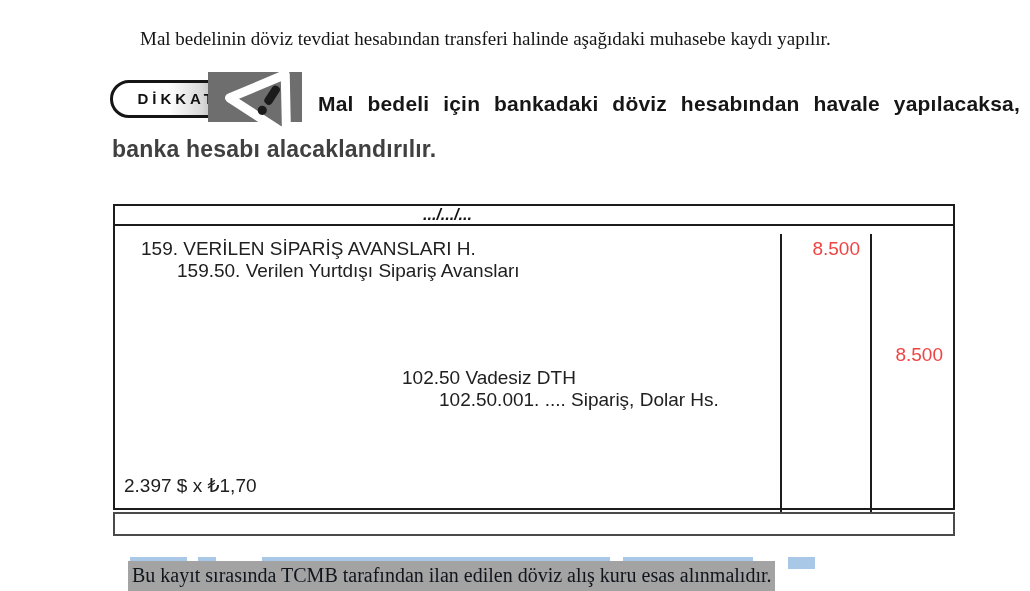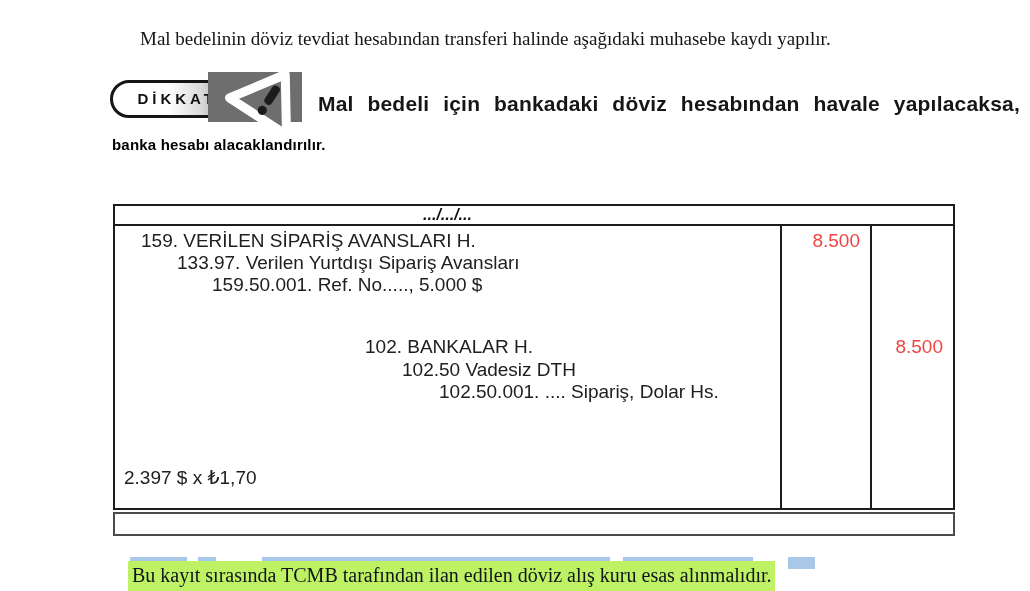--- a/index.html
+++ b/index.html
@@ -44,58 +44,58 @@
 
   
   .note1{
     left:318px;top:84px;width:702px;
     font-size:21px;font-weight:bold;color:#161616;
     text-align:justify;text-align-last:justify;
     white-space:nowrap;letter-spacing:0.2px;word-spacing:6px;
   }
   .note2{
     left:112px;top:128px;
-    font-size:15px;font-weight:bold;color:#000000;letter-spacing:0.2px;
+    font-size:23px;font-weight:bold;color:#404040;letter-spacing:0.2px;
   }
 
   
   .jtable{
     left:113px;top:196px;width:842px;height:306px;
     border:2px solid #1c1c1c;box-sizing:border-box;
   }
   .jheader{
     position:absolute;left:0;top:0;width:100%;height:20px;
     border-bottom:2px solid #1c1c1c;box-sizing:border-box;
   }
   .jheader-text{
     position:absolute;left:0;top:0;width:665px;text-align:center;
     font-size:16px;font-weight:bold;font-style:italic;color:#111;
     line-height:18px;
   }
-  .jbody{position:absolute;left:0;top:20px;width:100%;height:282px;text-decoration:underline;}
+  .jbody{position:absolute;left:0;top:28px;width:100%;height:282px;text-decoration:underline;}
   .vline{position:absolute;top:0;height:100%;width:0;border-left:2px solid #1c1c1c;}
   .vline-debit{left:665px;}
   .vline-credit{left:755px;}
   .jrow{position:absolute;font-size:19px;color:#202020;white-space:nowrap;}
   .amount{
     position:absolute;font-size:19px;color:#ef4444;text-align:right;
   }
   .amount-debit{left:665px;top:4px;width:80px;}
   .amount-credit{left:755px;top:110px;width:73px;}
   .jfooter{
     left:113px;top:504px;width:842px;height:24px;
     border:2px solid #4a4a4a;box-sizing:border-box;background:#fff;
   }
 
   
   .hl-wrap{left:128px;top:553px;width:700px;height:34px;}
   .hl-patch{position:absolute;top:-4px;height:12px;background:#a9c7e6;z-index:0;}
   .hl-text{
     position:relative;z-index:1;display:inline-block;
-    background:#bef264;padding:3px 3px 4px 4px;
+    background:#a3a3a3;padding:3px 3px 4px 4px;
     font-size:20px;color:#10151c;white-space:nowrap;
   }
 </style>
 </head>
 <body>
 
 <div id="page">
 
   <div class="abs intro serif">Mal bedelinin döviz tevdiat hesabından transferi halinde aşağıdaki muhasebe kaydı yapılır.</div>
 
@@ -118,24 +118,22 @@
 
   <div class="abs jtable">
     <div class="jheader">
       <div class="jheader-text">.../.../...</div>
     </div>
     <div class="jbody">
       <div class="vline vline-debit"></div>
       <div class="vline vline-credit"></div>
 
       <div class="jrow" style="left:26px;top:4px;">159. VERİLEN SİPARİŞ AVANSLARI H.</div>
-      <div class="jrow" style="left:62px;top:26px;">133.97. Verilen Yurtdışı Sipariş Avansları</div>
-      <div class="jrow" style="left:97px;top:48px;">159.50.001. Ref. No....., 5.000 $</div>
+      <div class="jrow" style="left:62px;top:26px;">159.50. Verilen Yurtdışı Sipariş Avansları</div>
 
-      <div class="jrow" style="left:250px;top:110px;">102. BANKALAR H.</div>
       <div class="jrow" style="left:287px;top:133px;">102.50 Vadesiz DTH</div>
       <div class="jrow" style="left:324px;top:155px;">102.50.001. .... Sipariş, Dolar Hs.</div>
 
       <div class="jrow" style="left:9px;top:240px;">2.397 $ x ₺1,70</div>
 
       <div class="amount amount-debit">8.500</div>
       <div class="amount amount-credit">8.500</div>
     </div>
   </div>
 

